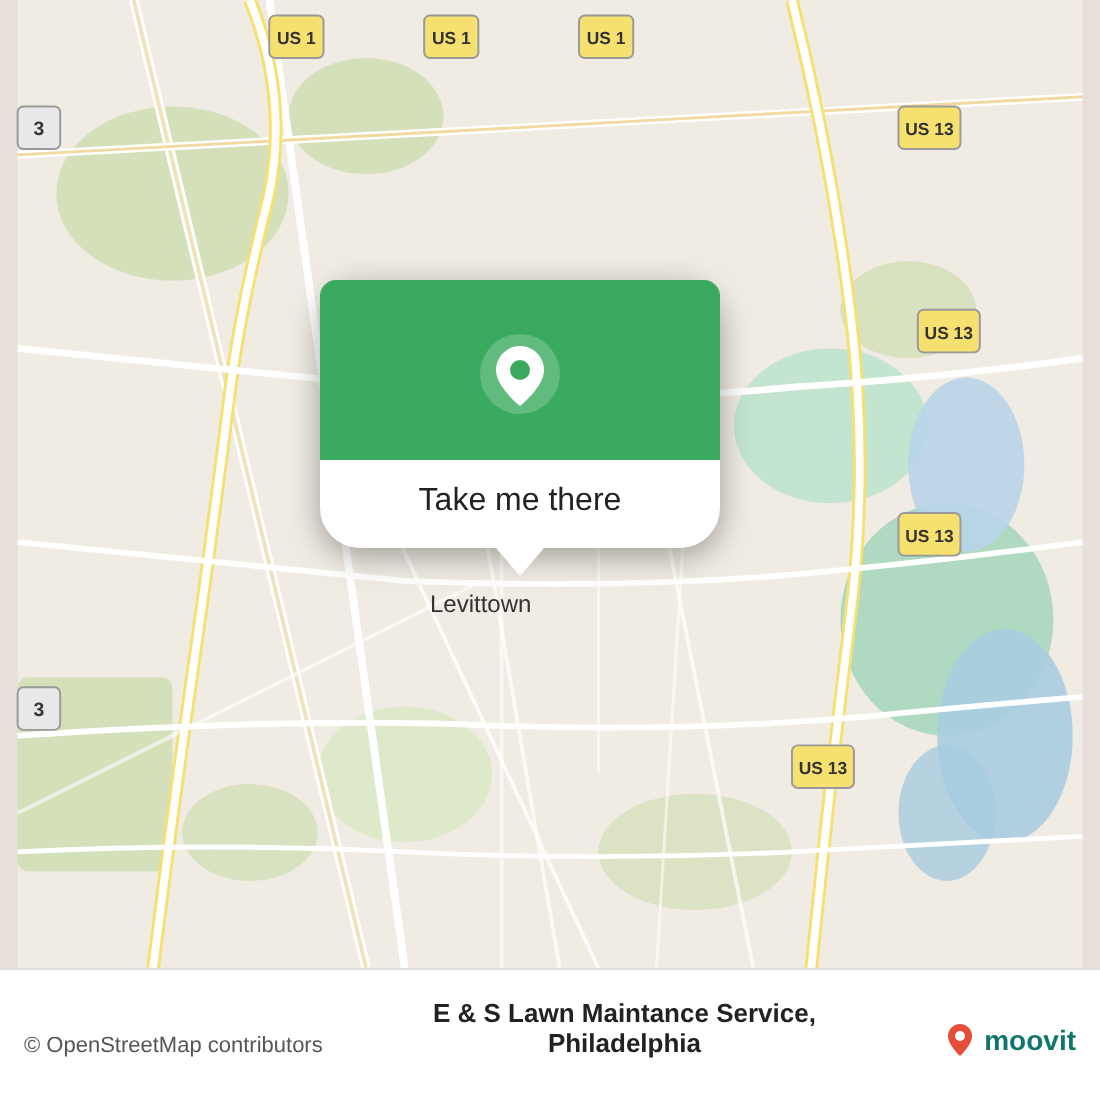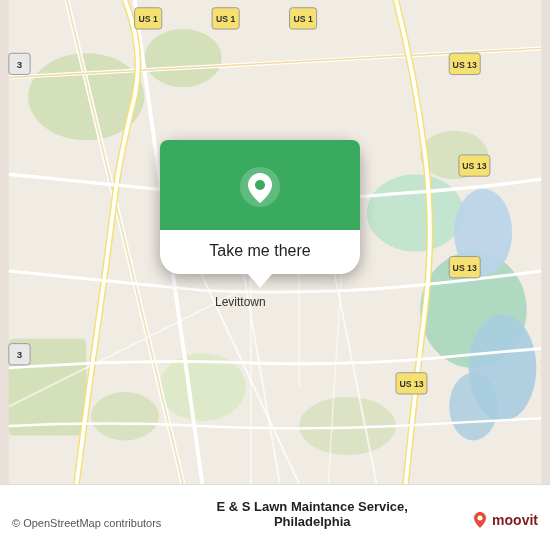--- a/index.html
+++ b/index.html
@@ -122,21 +122,21 @@
     }
 
     #moovit-pin {
       width: 18px;
       height: 18px;
     }
 
     #moovit-label {
       font-size: 14px;
       font-weight: bold;
-      color: #7f1d1d;
+      color: #0f766e;
     }
 
     
     .map-label {
       position: absolute;
       font-size: 12px;
       color: #333;
       font-weight: 500;
       pointer-events: none;
       z-index: 5;

